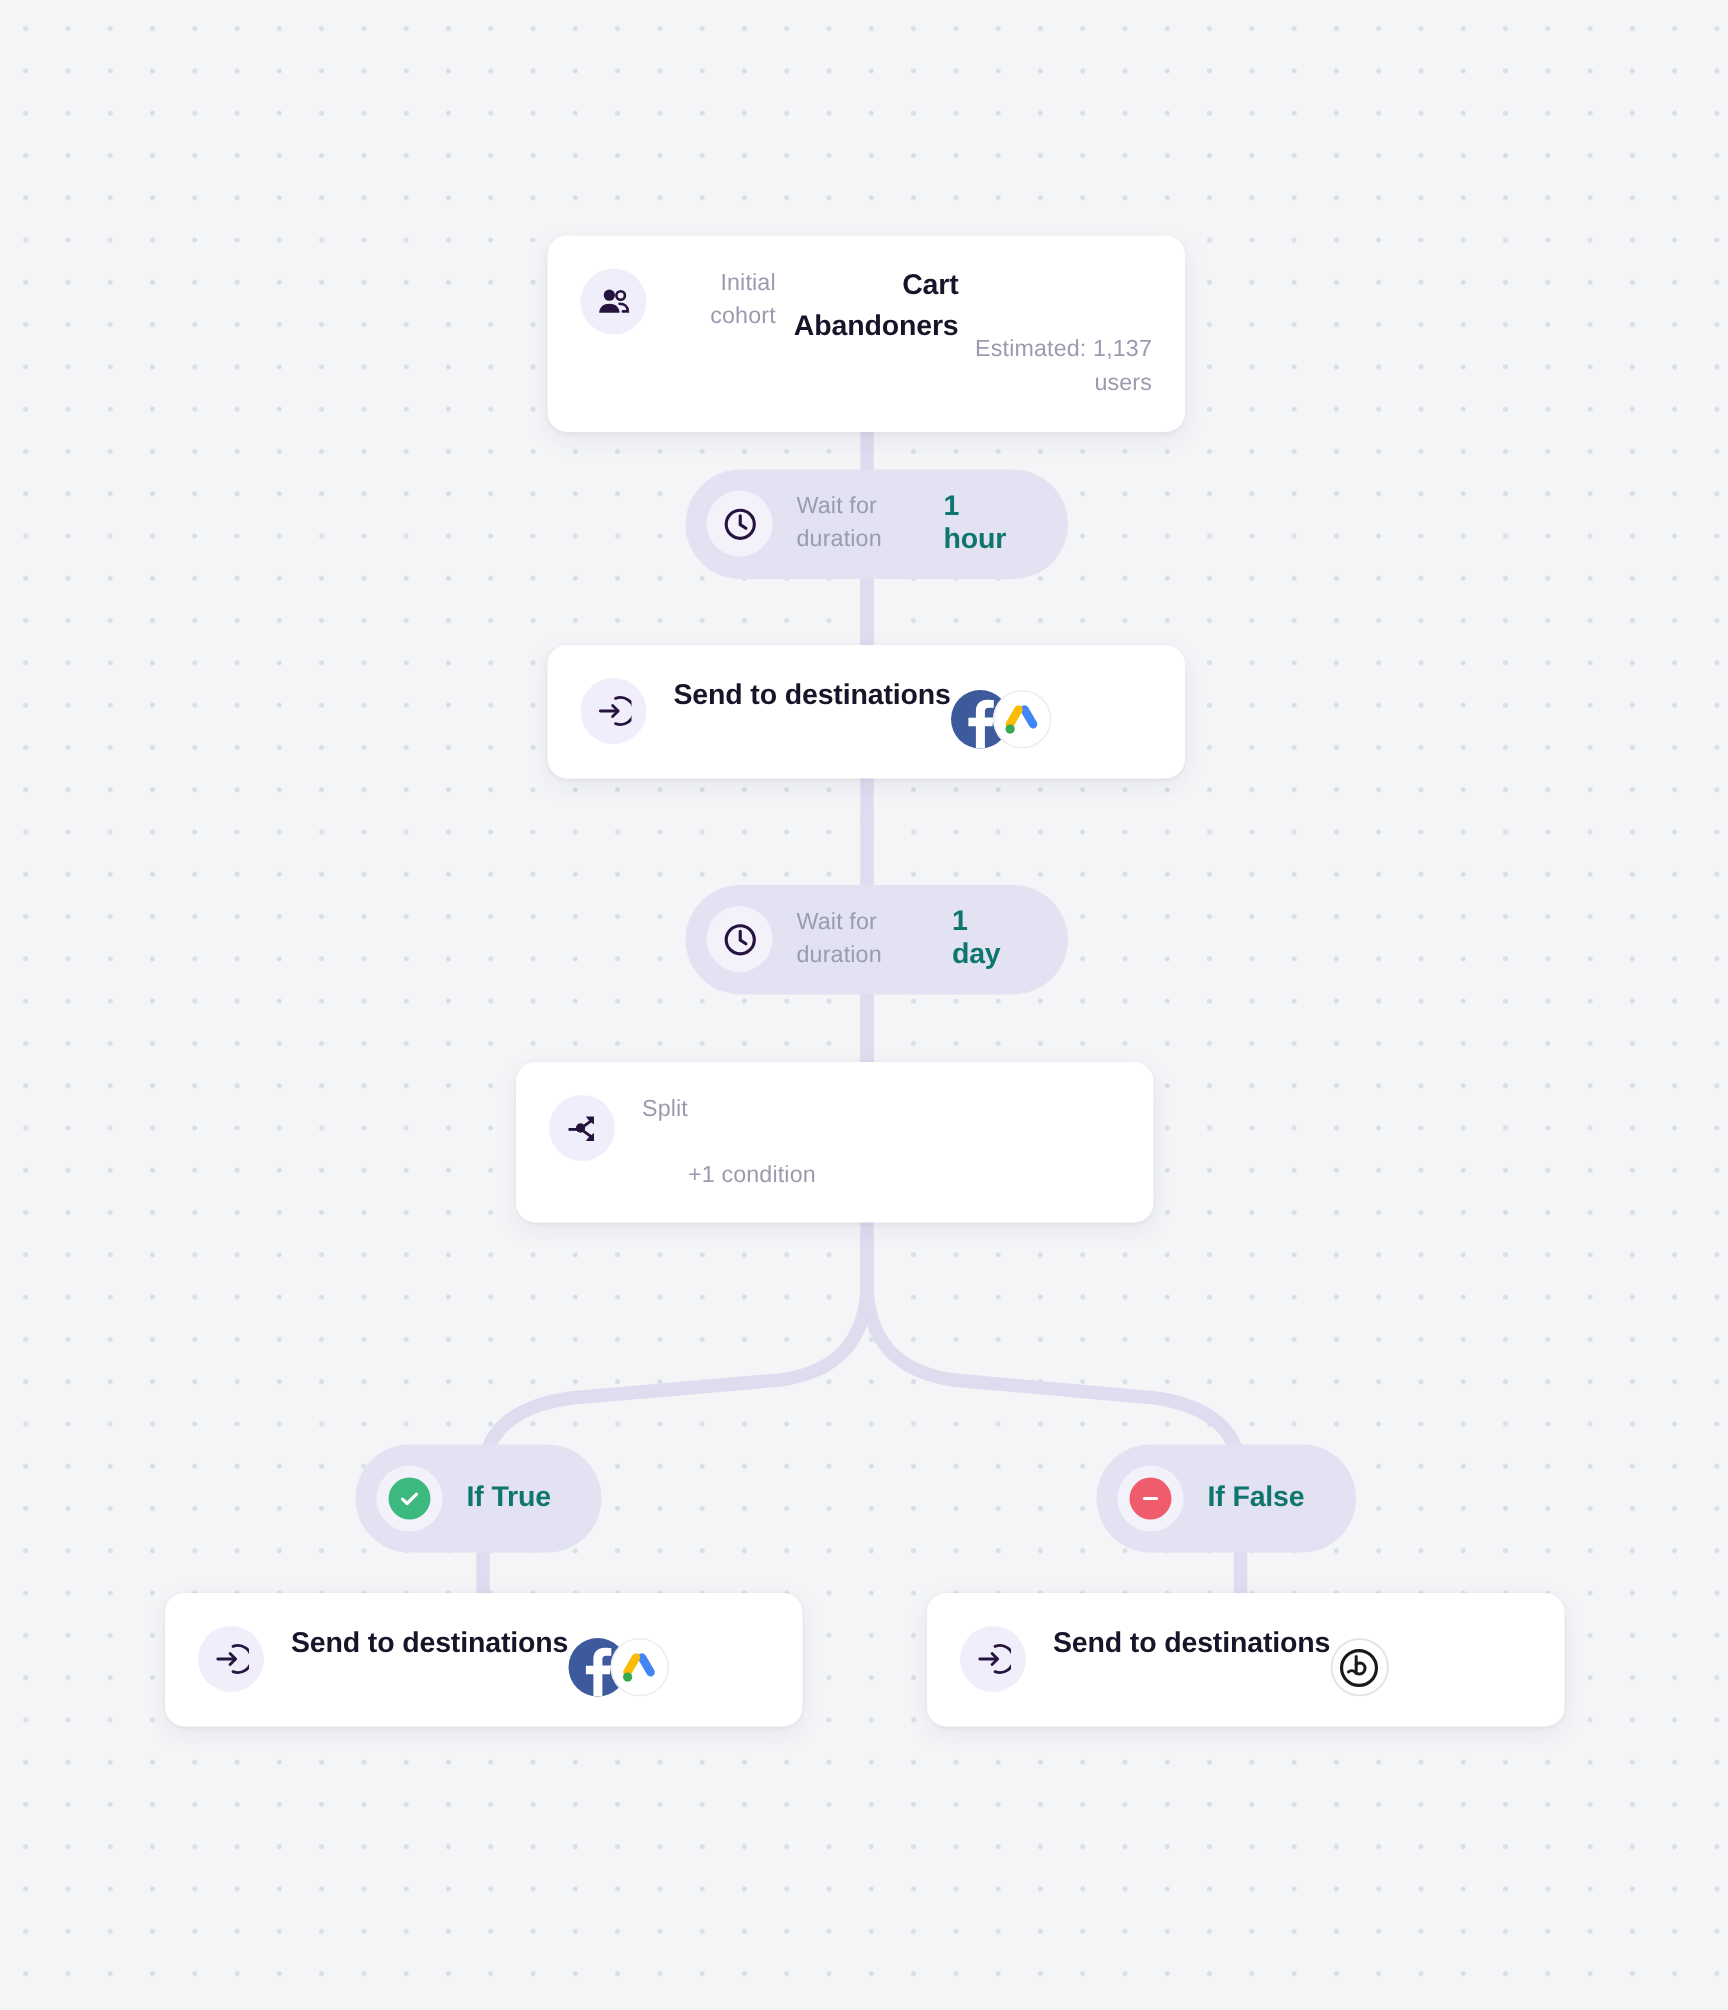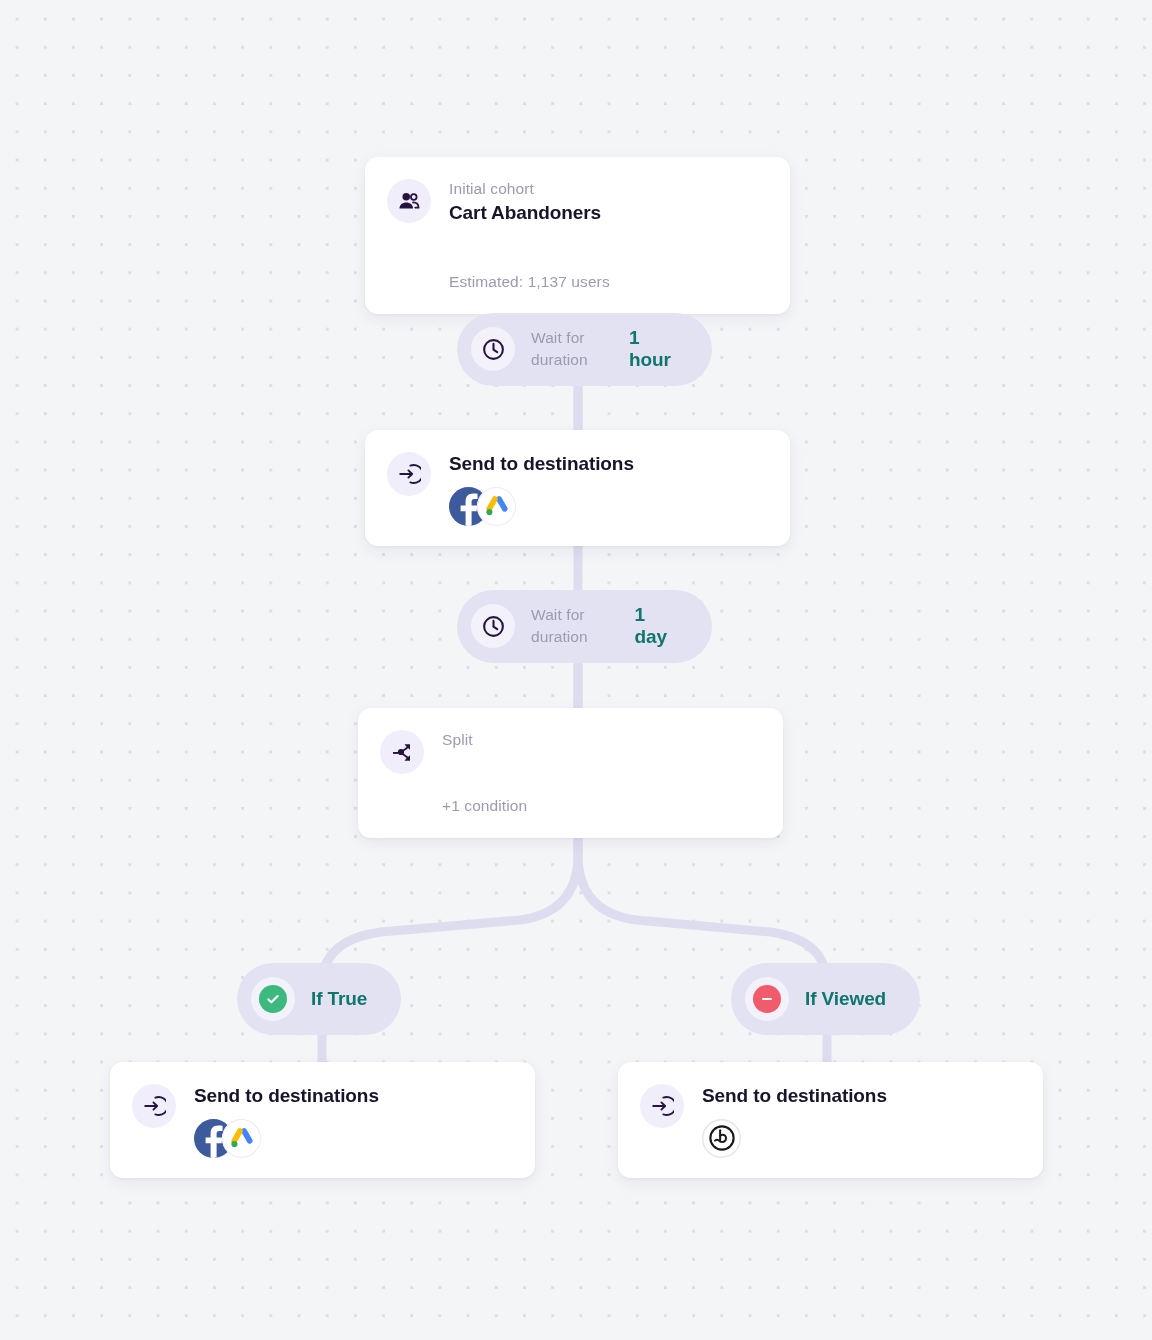--- a/index.html
+++ b/index.html
@@ -61,24 +61,24 @@
     border-radius: 50%;
     background: #f0eefa;
     display: flex;
     align-items: center;
     justify-content: center;
     margin-top: 2px;
   }
 
   .card-body {
     display: flex;
-    flex-direction: column;
     justify-content: center;
     min-height: 44px;
     padding-top: 1px;
+    text-align: right;
   }
 
   .eyebrow {
     font-size: 15.5px;
     color: #9b9bb0;
     line-height: 1.45;
     letter-spacing: 0.1px;
   }
 
   .title {
@@ -186,21 +186,21 @@
     justify-content: center;
   }
   .status-true  { background: #3cb97e; }
   .status-false { background: #f15c6c; }
 
   
   #node-cohort        { left: 365px; top: 157px;  width: 425px; }
   #node-wait-1        { left: 457px; top: 313px;  width: 255px; }
   #node-send-1        { left: 365px; top: 430px;  width: 425px; }
   #node-wait-2        { left: 457px; top: 590px;  width: 255px; }
-  #node-split         { left: 358px; top: 708px;  width: 425px; }
+  #node-split         { left: 344px; top: 708px;  width: 425px; }
   #node-branch-true   { left: 237px; top: 963px;  }
   #node-branch-false  { left: 731px; top: 963px;  }
   #node-send-true     { left: 110px; top: 1062px; width: 425px; }
   #node-send-false    { left: 618px; top: 1062px; width: 425px; }
 </style>
 </head>
 <body>
 
 <div id="canvas">
 
@@ -335,21 +335,21 @@
   <div class="node" id="node-branch-false">
     <div class="pill">
       <div class="pill-badge">
         <div class="status-dot status-false">
           <svg width="16" height="16" viewBox="0 0 24 24" fill="none" stroke="#ffffff" stroke-width="3.2" stroke-linecap="round">
             <path d="M6 12h12"></path>
           </svg>
         </div>
       </div>
       <div class="pill-body">
-        <div class="pill-label">If Viewed</div>
+        <div class="pill-label">If False</div>
       </div>
     </div>
   </div>
 
   <div class="node" id="node-send-true">
     <div class="card">
       <div class="icon-badge">
         <svg width="24" height="24" viewBox="0 0 24 24" fill="none" stroke="#26143f" stroke-width="1.9" stroke-linecap="round" stroke-linejoin="round">
           <path d="M13.4 3.6a9 9 0 1 1 0 16.8"></path>
           <path d="M3.2 12h11.4"></path>

